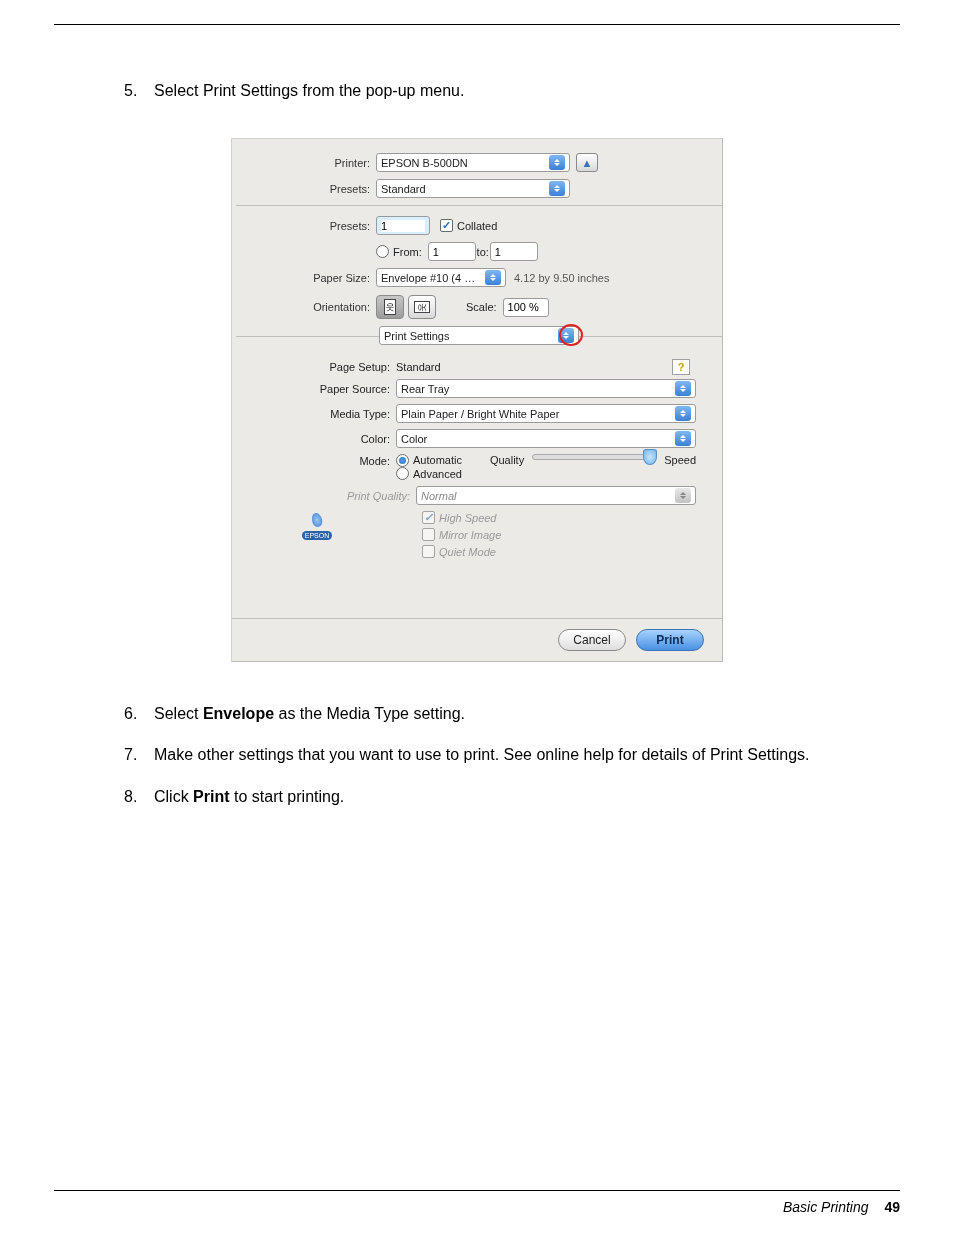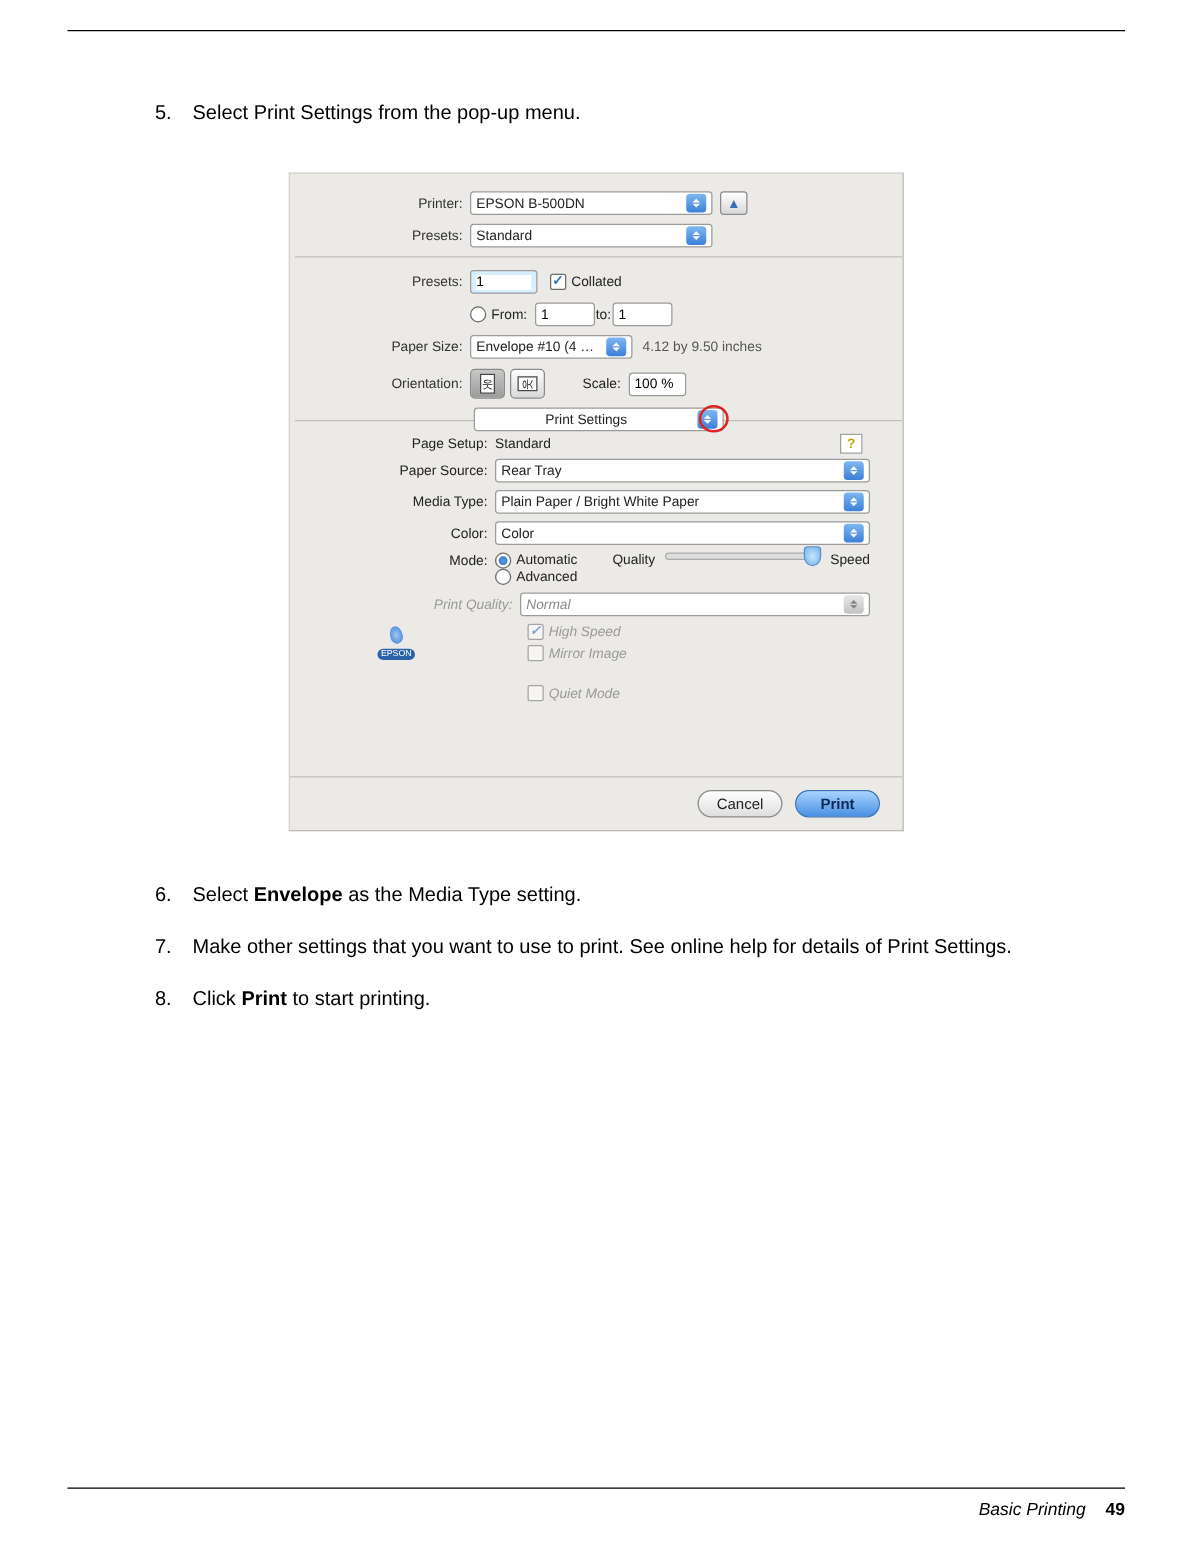--- a/index.html
+++ b/index.html
@@ -172,21 +172,21 @@
   }
   .orient-page {
     background:#fff;
     border:1px solid #444;
     display:inline-flex;align-items:center;justify-content:center;
   }
   .orient-page.portrait { width:12px;height:16px; }
   .orient-page.landscape { width:16px;height:12px; }
   .stickman { font-size:9px; line-height:1; }
   .section-sel-wrap {
-    display:flex;justify-content:center;position:relative;margin:4px 0 4px 0;text-align:center;
+    display:flex;justify-content:center;position:relative;margin:4px 0 16px 0;
   }
   .section-sel-wrap::before {
     content:"";position:absolute;left:-20px;right:-20px;top:50%;
     border-top:1px solid #c2bfbb;z-index:0;
   }
   .section-sel { position:relative; z-index:1; width: 200px; }
   .circle-highlight {
     position:absolute;
     border:2px solid #d22;
     border-radius:50%;
@@ -427,21 +427,21 @@
                 <div class="select grey" style="flex:1">
                   <span class="value">Normal</span>
                   <span class="arrows"></span>
                 </div>
               </div>
               <div style="padding-left:82px" class="disabled">
                 <div style="display:flex;align-items:center;margin-bottom:4px">
                   <span class="checkbox checked" style="opacity:.55"></span>
                   <span>High Speed</span>
                 </div>
-                <div style="display:flex;align-items:center;margin-bottom:19px">
+                <div style="display:flex;align-items:center;margin-bottom:4px">
                   <span class="checkbox" style="opacity:.55"></span>
                   <span>Mirror Image</span>
                 </div>
                 <div style="display:flex;align-items:center">
                   <span class="checkbox" style="opacity:.55"></span>
                   <span>Quiet Mode</span>
                 </div>
               </div>
             </div>
           </div>

